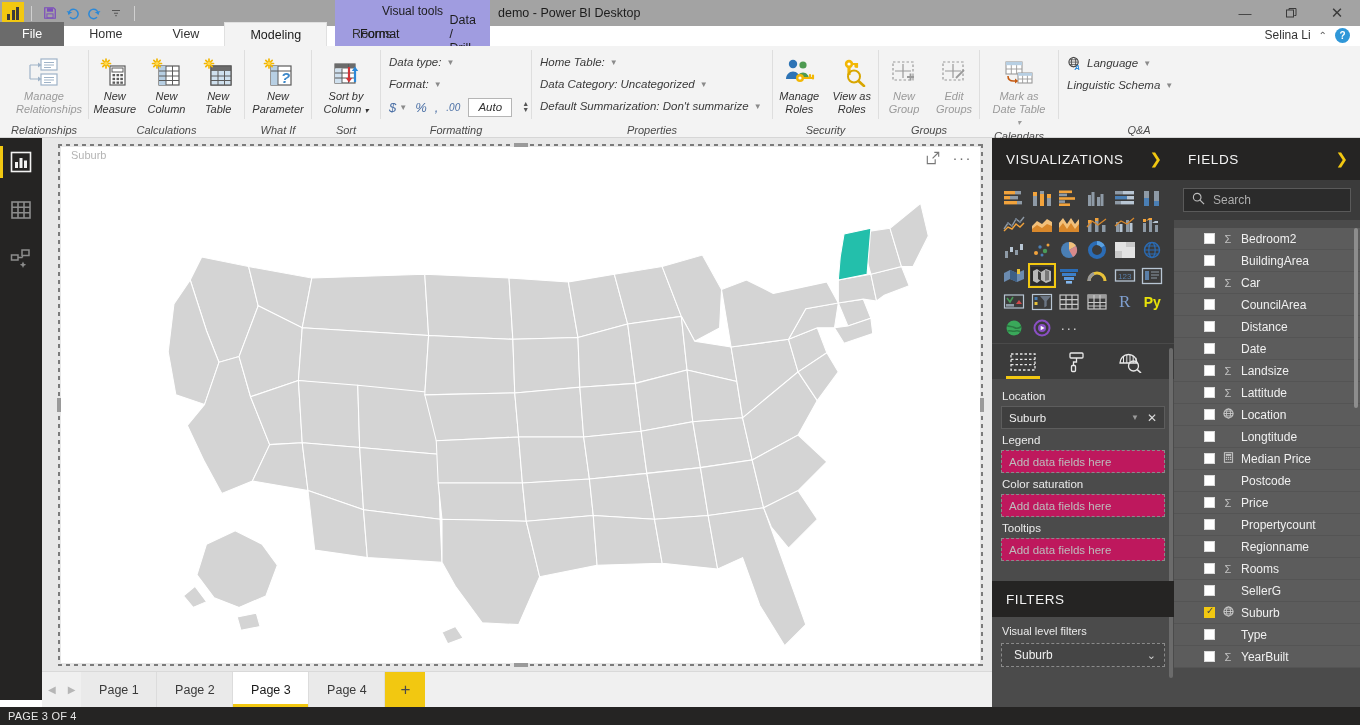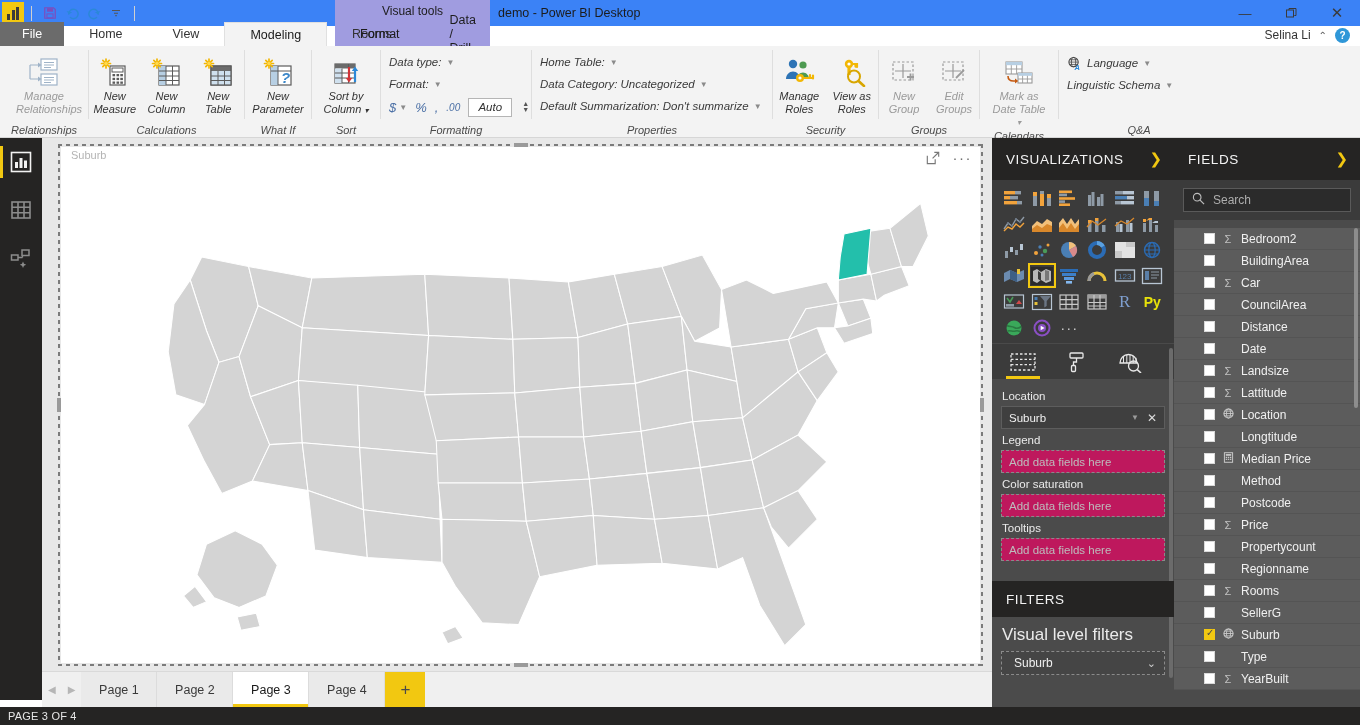--- a/index.html
+++ b/index.html
@@ -8,21 +8,21 @@
     overflow: hidden;
     font-family: "Liberation Sans", sans-serif;
     background: #ffffff;
     -webkit-font-smoothing: antialiased;
   }
   .app { position: relative; width: 1360px; height: 725px; }
 
   
   .titlebar {
     position: absolute; top: 0; left: 0; width: 1360px; height: 26px;
-    background: #3b82f6;
+    background: #a3a3a3;
     display: flex; align-items: center; text-decoration: underline;
   }
   .qat { display: flex; align-items: center; height: 26px; padding-left: 2px; }
   .pbi-logo {
     width: 22px; height: 22px; background: #F2C811;
     display: flex; align-items: flex-end; justify-content: center;
     gap: 1.5px; padding-bottom: 4px;
   }
   .pbi-logo i { display:block; width: 3px; background: #3b3b3b; }
   .pbi-logo i:nth-child(1){ height: 6px; }
@@ -250,21 +250,21 @@
   .well-box .wname { flex:1; }
   .well-box .wcaret { color:#9a9a9a; font-size:8px; margin-right:8px; }
   .well-box .wx { color:#dcdcdc; font-size:12px; }
 
   .filters-header {
     position:absolute; left:0; bottom:90px; width:182px; height:36px; background:#252423;
     display:flex; align-items:center; padding-left:14px;
   }
   .filters-header .ttl { color:#f3f3f3; font-size:13.5px; letter-spacing:.6px; }
   .filters-body { position:absolute; left:0; bottom:0; width:182px; height:90px; padding: 8px 9px 0 9px; }
-  .filter-sub { color:#eaeaea; font-size:17px; margin-bottom:6px; margin-left:1px; }
+  .filter-sub { color:#eaeaea; font-size:11px; margin-bottom:6px; margin-left:1px; }
   .filter-card {
     border:1px dashed #8a8a8a; background:#454545; height:24px;
     display:flex; align-items:center; padding: 0 8px; color:#f0f0f0; font-size:12px;
   }
   .filter-card .fname { flex:1; }
   .filter-card .fchev { color:#cfcfcf; font-size:11px; }
 
   .viz-scroll {
     position:absolute; right:1px; top:210px; width:4px; height:330px; background:#6b6b6b; border-radius:2px;
   }
@@ -1238,25 +1238,20 @@
                 <rect x="3" y="7.3" width="1.5" height="1.3"></rect>
                 <rect x="5.3" y="7.3" width="1.5" height="1.3"></rect>
                 <rect x="7.6" y="7.3" width="1.5" height="1.3"></rect>
               </g>
             </svg></span>
           <span class="fname">Median Price</span>
         </div>
         <div class="field-row">
           <span class="fchk"></span>
           <span class="ftype"></span>
-          <span class="fname">Method</span>
-        </div>
-        <div class="field-row">
-          <span class="fchk"></span>
-          <span class="ftype"></span>
           <span class="fname">Postcode</span>
         </div>
         <div class="field-row">
           <span class="fchk"></span>
           <span class="ftype">Σ</span>
           <span class="fname">Price</span>
         </div>
         <div class="field-row">
           <span class="fchk"></span>
           <span class="ftype"></span>

